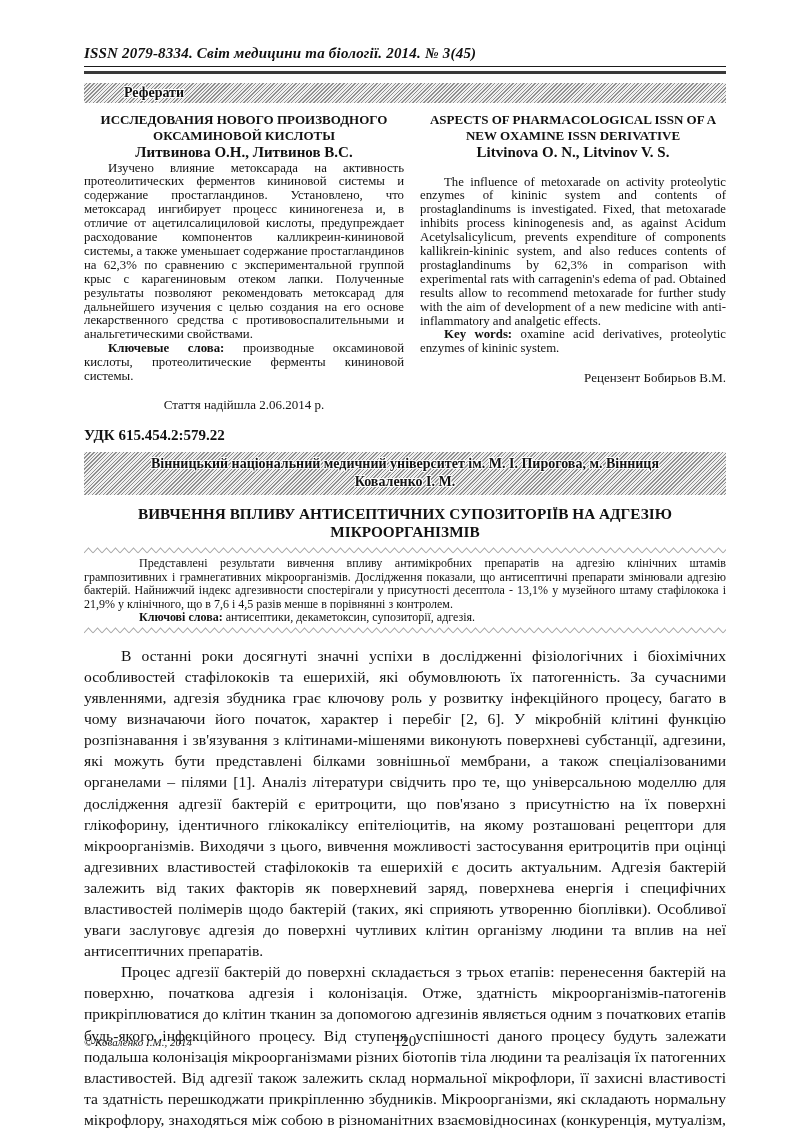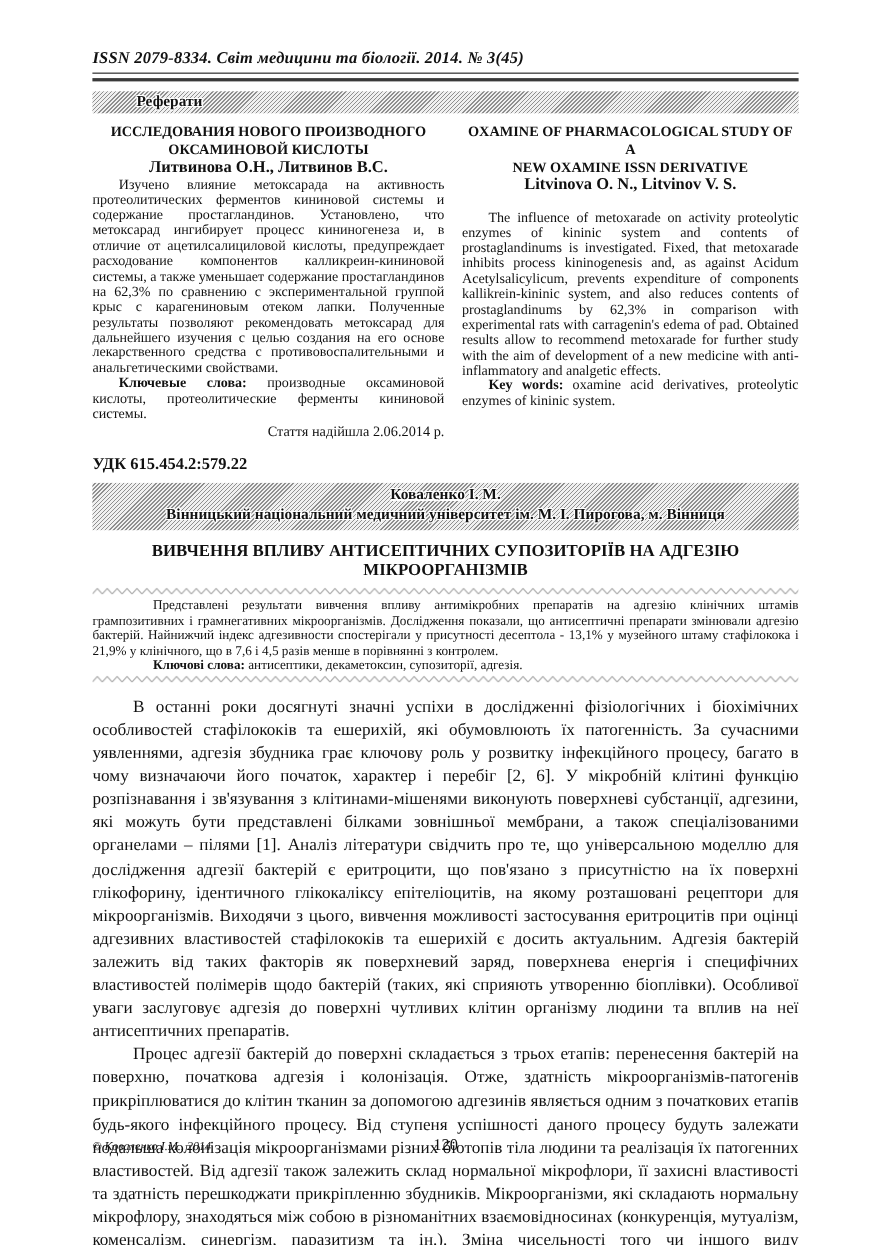--- a/index.html
+++ b/index.html
@@ -30,21 +30,21 @@
   .cols{display:flex;margin-top:9px;}
   .col-left{width:320px;margin-right:16px;}
   .col-right{width:306px;}
   .abs-title{font-size:13px;font-weight:bold;text-align:center;line-height:16px;}
   .abs-authors{font-size:15px;font-weight:bold;text-align:center;line-height:16px;}
   .abs-body{font-size:12.8px;line-height:13.9px;text-align:justify;margin-top:2px;}
   .abs-body .indent{text-indent:24px;}
   .col-right .abs-gap{height:14px;}
   .kw{text-align:justify;}
   .kw .b{font-weight:bold;}
-  .sign{font-size:13px;text-align:right;margin-top:1px;}
+  .sign{font-size:13px;text-align:center;margin-top:14px;}
   .sign-rev{font-size:13px;text-align:right;margin-top:15px;}
 
   
   .udk{margin-top:15px;font-size:15px;font-weight:bold;}
   .art-title{margin-top:10px;text-align:center;font-weight:bold;font-size:15.3px;}
 
   
   .zig{display:block;margin-top:6px;}
   .zig2{display:block;margin-top:2px;}
 
@@ -85,38 +85,39 @@
       <div class="abs-authors">Литвинова О.Н., Литвинов В.С.</div>
       <div class="abs-body">
         <p class="indent" style="margin:0">Изучено влияние метоксарада на активность протеолитических ферментов кининовой системы и содержание простагландинов. Установлено, что метоксарад ингибирует процесс кининогенеза и, в отличие от ацетилсалициловой кислоты, предупреждает расходование компонентов калликреин-кининовой системы, а также уменьшает содержание простагландинов на 62,3% по сравнению с экспериментальной группой крыс с карагениновым отеком лапки. Полученные результаты позволяют рекомендовать метоксарад для дальнейшего изучения с целью создания на его основе лекарственного средства с противовоспалительными и анальгетическими свойствами.</p>
         <p class="kw" style="margin:0;text-indent:24px"><span class="b">Ключевые слова:</span> <span>производные оксаминовой кислоты, протеолитические ферменты кининовой системы.</span></p>
         <div class="sign">Стаття надійшла 2.06.2014 р.</div>
       </div>
     </div>
 
     <div class="col-right">
       <div class="abs-title">
-        <div>OXAMINE OF PHARMACOLOGICAL STUDY OF A</div>
+        <div>ASPECTS OF PHARMACOLOGICAL ISSN OF A</div>
         <div>NEW OXAMINE ISSN DERIVATIVE</div>
       </div>
       <div class="abs-authors">Litvinova O. N., Litvinov V. S.</div>
       <div class="abs-gap"></div>
       <div class="abs-body">
         <p class="indent" style="margin:0">The influence of metoxarade on activity proteolytic enzymes of kininic system and contents of prostaglandinums is investigated. Fixed, that metoxarade inhibits process kininogenesis and, as against Acidum Acetylsalicylicum, prevents expenditure of components kallikrein-kininic system, and also reduces contents of prostaglandinums by 62,3% in comparison with experimental rats with carragenin's edema of pad. Obtained results allow to recommend metoxarade for further study with the aim of development of a new medicine with anti-inflammatory and analgetic effects.</p>
         <p class="kw" style="margin:0;text-indent:24px"><span class="b">Key words:</span> <span>oxamine acid derivatives, proteolytic enzymes of kininic system.</span></p>
+        <div class="sign-rev">Рецензент Бобирьов В.М.</div>
       </div>
     </div>
 
   </div>
 
   <div class="udk">УДК 615.454.2:579.22</div>
 
   <div class="hatch band-author">
+    <div><span class="halo">Вінницький національний медичний університет ім. М. І. Пирогова, м. Вінниця</span></div>
     <div><span class="halo">Коваленко І. М.</span></div>
-    <div><span class="halo">Вінницький національний медичний університет ім. М. І. Пирогова, м. Вінниця</span></div>
   </div>
 
   <div class="art-title">ВИВЧЕННЯ ВПЛИВУ АНТИСЕПТИЧНИХ СУПОЗИТОРІЇВ НА АДГЕЗІЮ МІКРООРГАНІЗМІВ</div>
 
   <svg class="zig" width="642" height="7">
     <defs>
         <pattern id="zz1" width="9" height="7" patternUnits="userSpaceOnUse">
       <path d="M0 6 L4.5 1 L9 6" fill="none" stroke="#a8a8a8" stroke-width="1.1"></path>
     </pattern>
       </defs>

